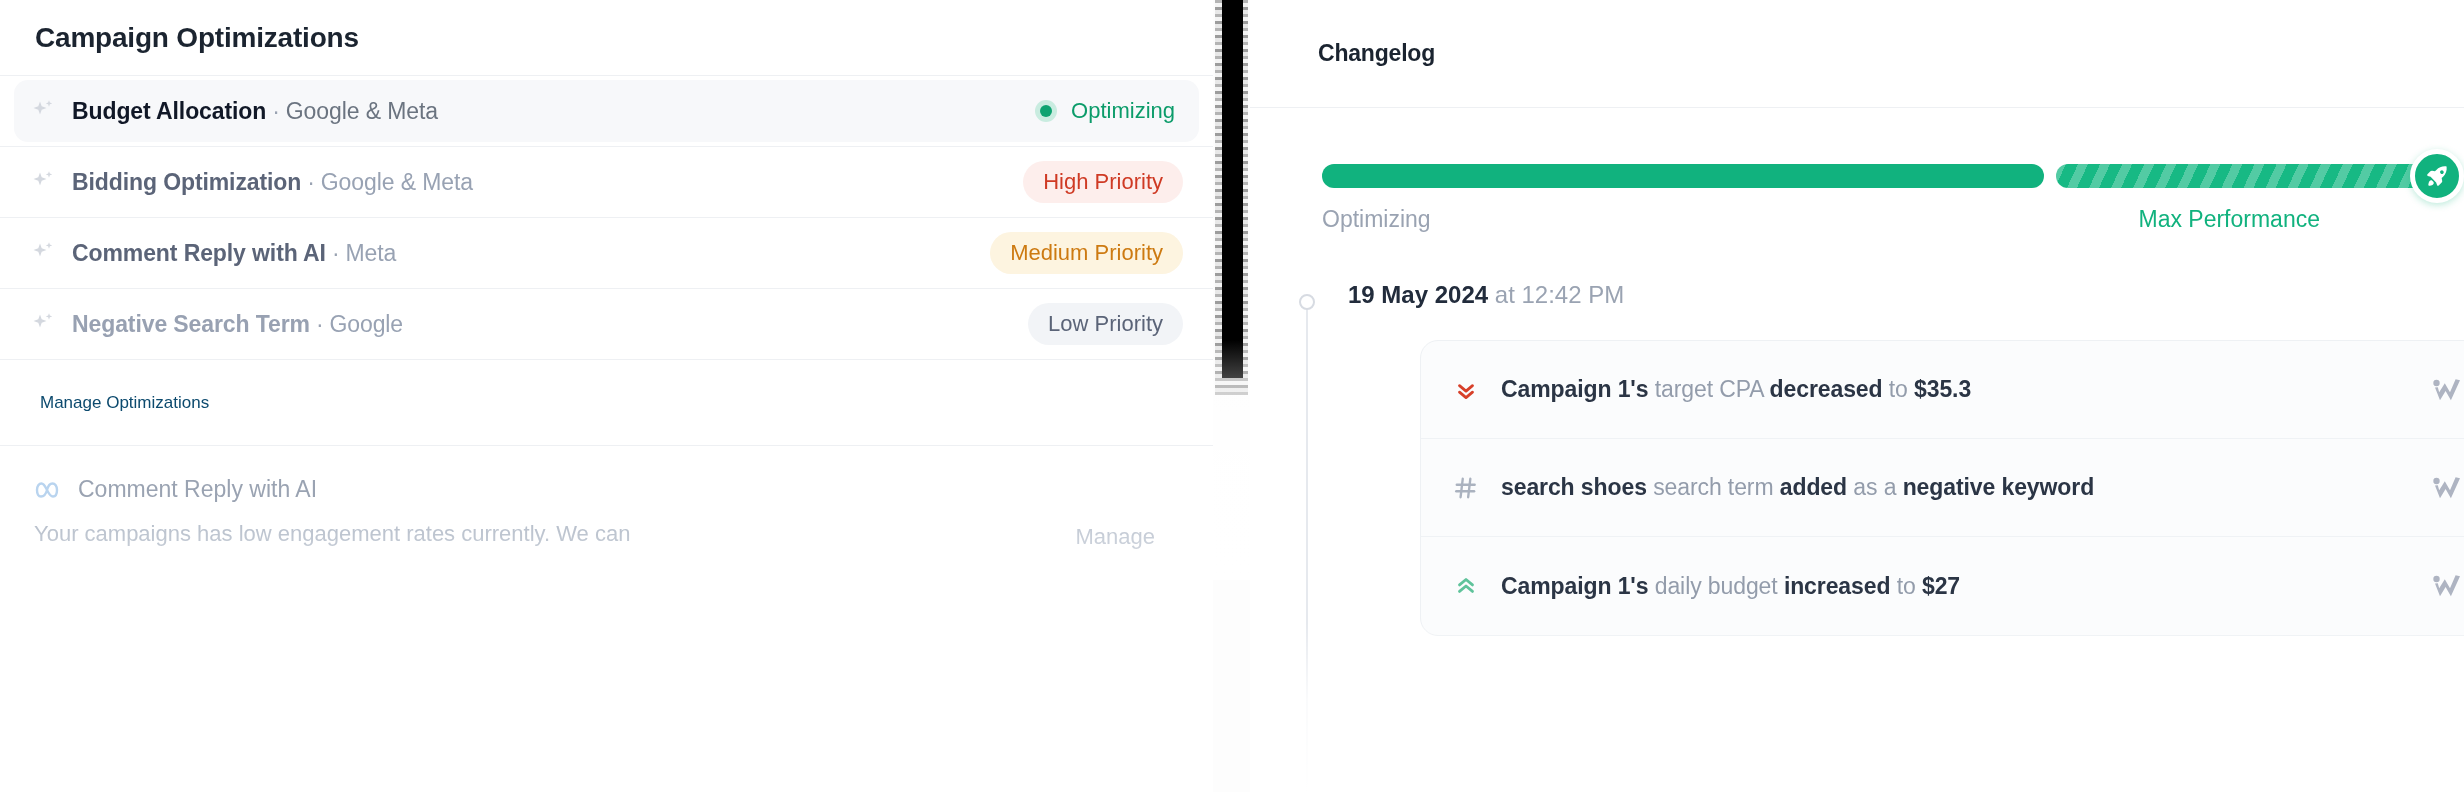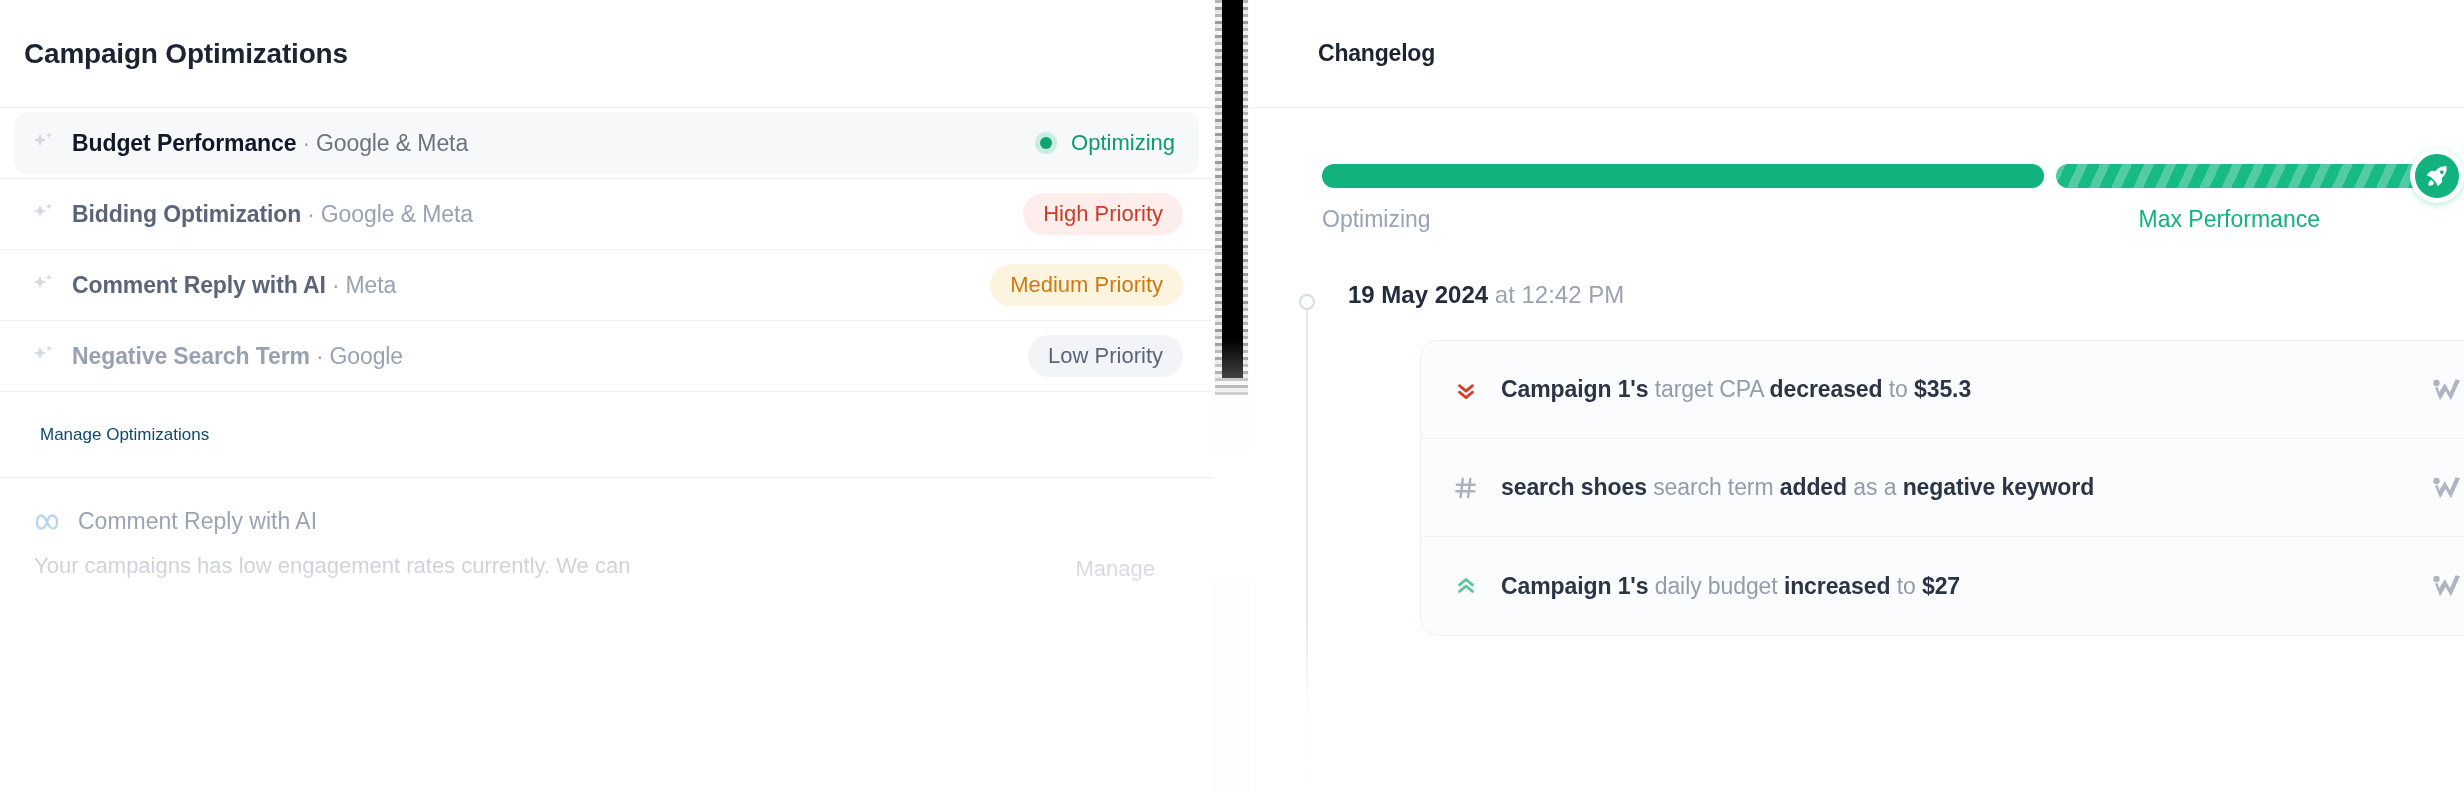--- a/index.html
+++ b/index.html
@@ -12,23 +12,23 @@
   .app { position: relative; width: 2464px; height: 792px; display: flex; }
 
   
   .left-panel {
     position: relative;
     width: 1213px; height: 792px;
     background: #ffffff;
     overflow: hidden;
   }
   .panel-header {
-    height: 108px;
+    height: 76px;
     display: flex; align-items: center;
-    padding-left: 24px;
+    padding-left: 35px;
     border-bottom: 1px solid #eef0f3;
   }
   .panel-title {
     font-size: 28px; font-weight: 700; color: #1b2430;
     letter-spacing: -0.2px;
   }
 
   .opt-list { padding: 0; }
   .opt-row {
     position: relative;
@@ -226,21 +226,21 @@
       <h1 class="panel-title">Campaign Optimizations</h1>
     </div>
 
     <div class="opt-list" id="opt-list">
         <div class="opt-row active">
           <div class="opt-row-inner">
             <span class="sparkle"><svg viewBox="0 0 26 26" xmlns="http://www.w3.org/2000/svg" fill="#d4d8df">
                 <path d="M10 3.5l1.7 4.8L16.5 10l-4.8 1.7L10 16.5 8.3 11.7 3.5 10l4.8-1.7z"></path>
                 <path d="M19 2.2l.85 2.4 2.4.85-2.4.85L19 8.7l-.85-2.4-2.4-.85 2.4-.85z"></path>
               </svg></span>
-            <span class="opt-text"><span class="opt-name">Budget Performance</span><span class="opt-sep">·</span><span class="opt-platform dark">Google &amp; Meta</span></span>
+            <span class="opt-text"><span class="opt-name">Budget Allocation</span><span class="opt-sep">·</span><span class="opt-platform dark">Google &amp; Meta</span></span>
             <div class="row-right">
               <span class="status-optimizing">
                 <span class="dot-halo">
                   <span class="dot-core"></span>
                 </span>
                 <span class="status-optimizing-label">Optimizing</span>
               </span>
             </div>
           </div>
         </div>

